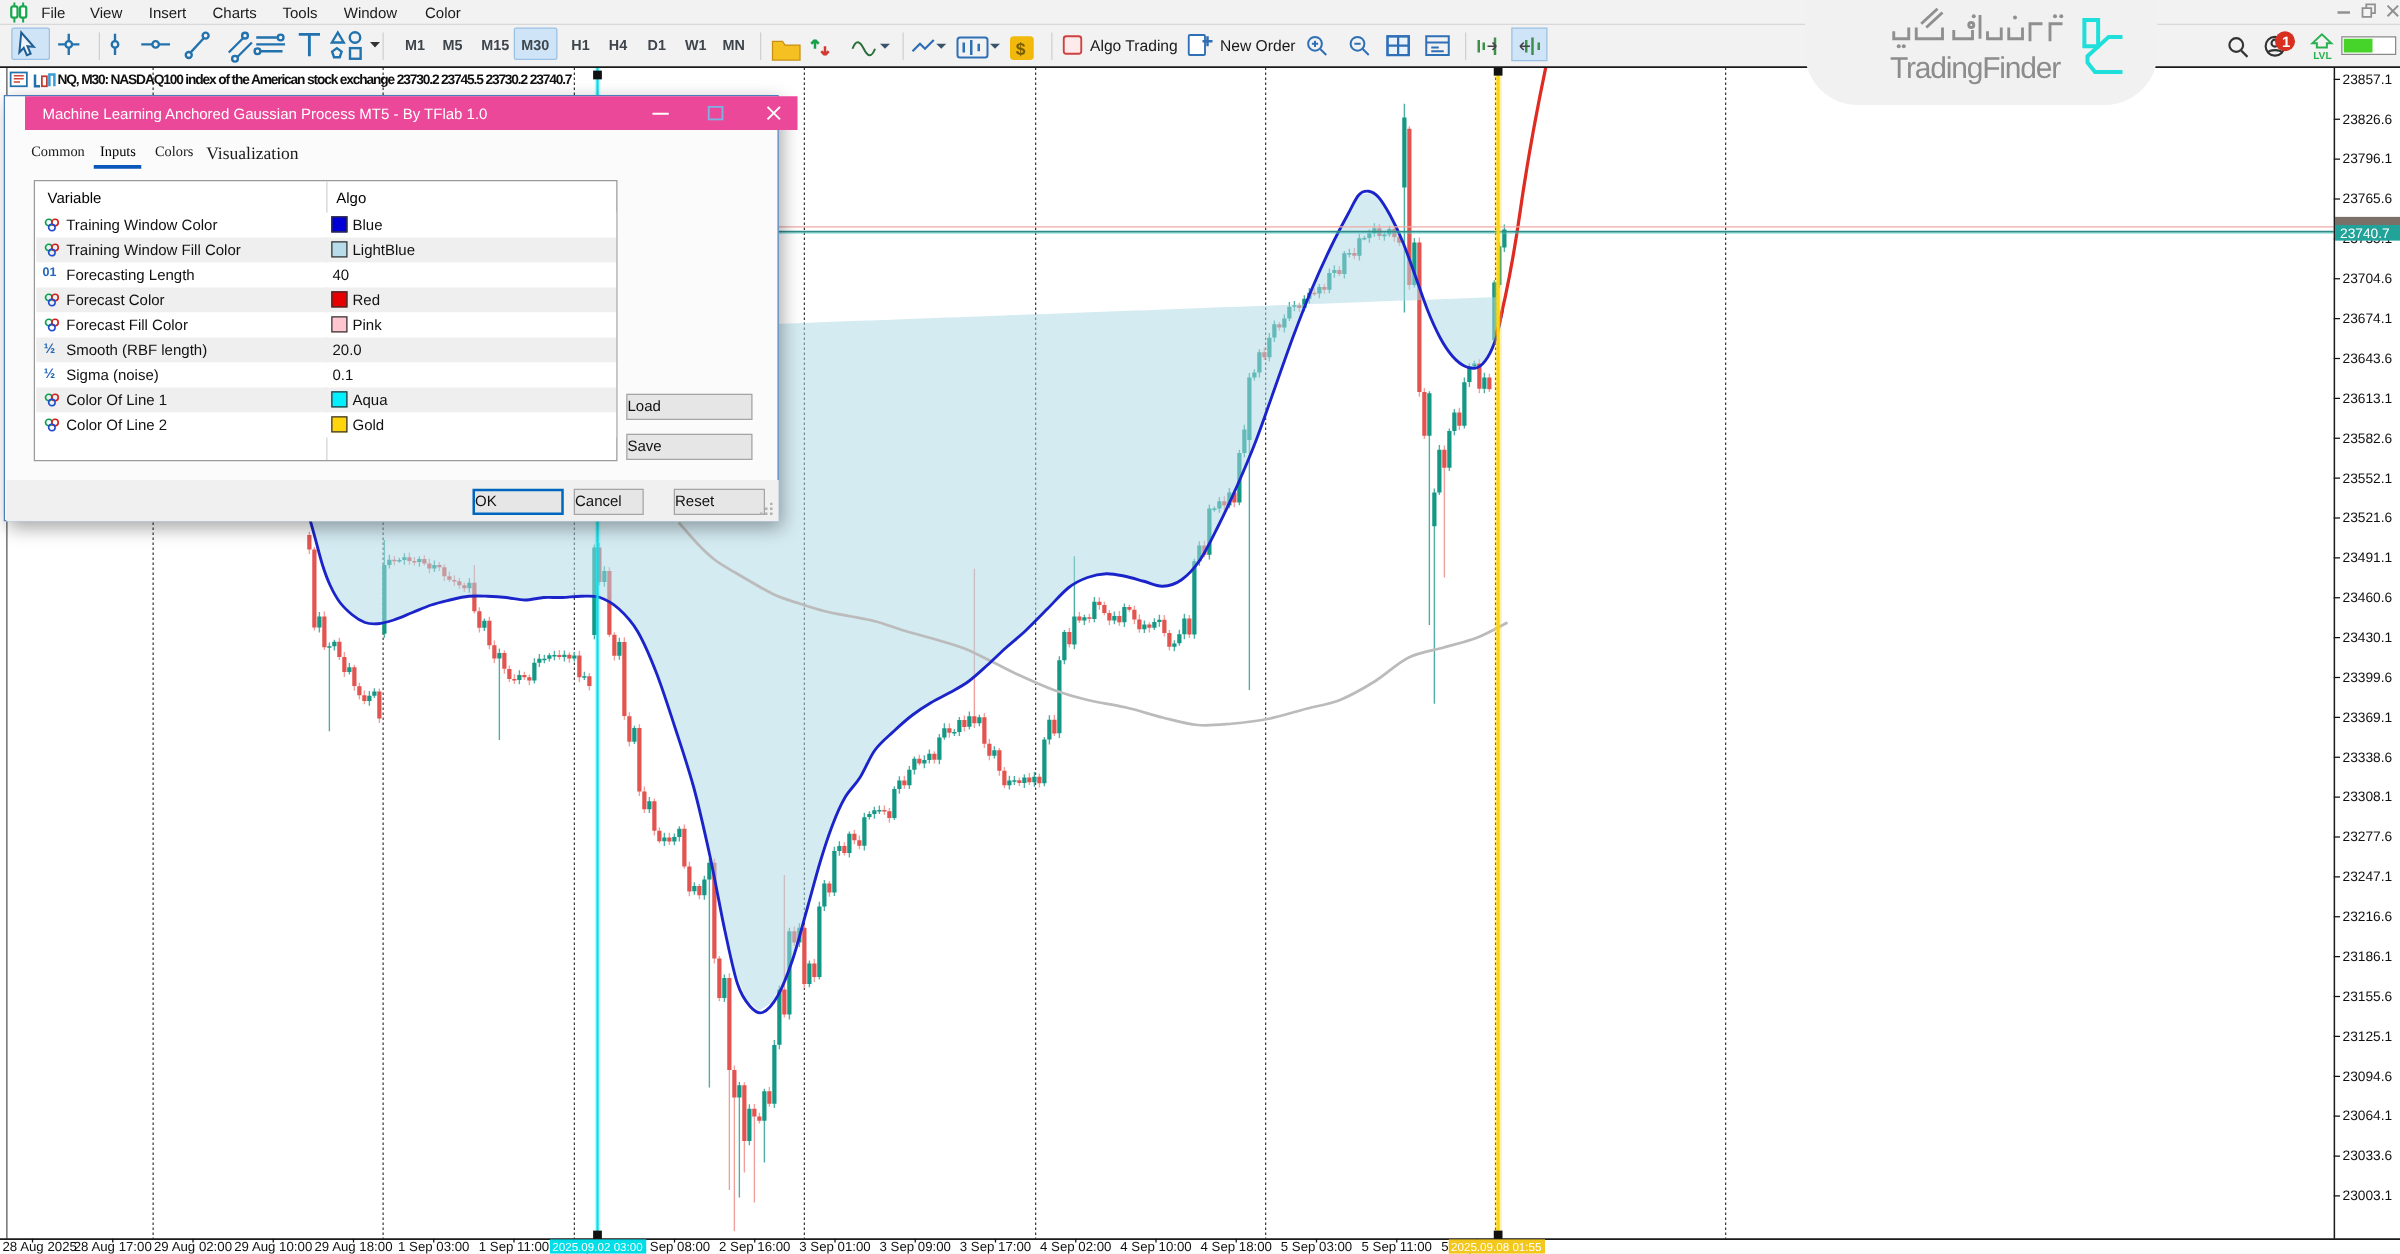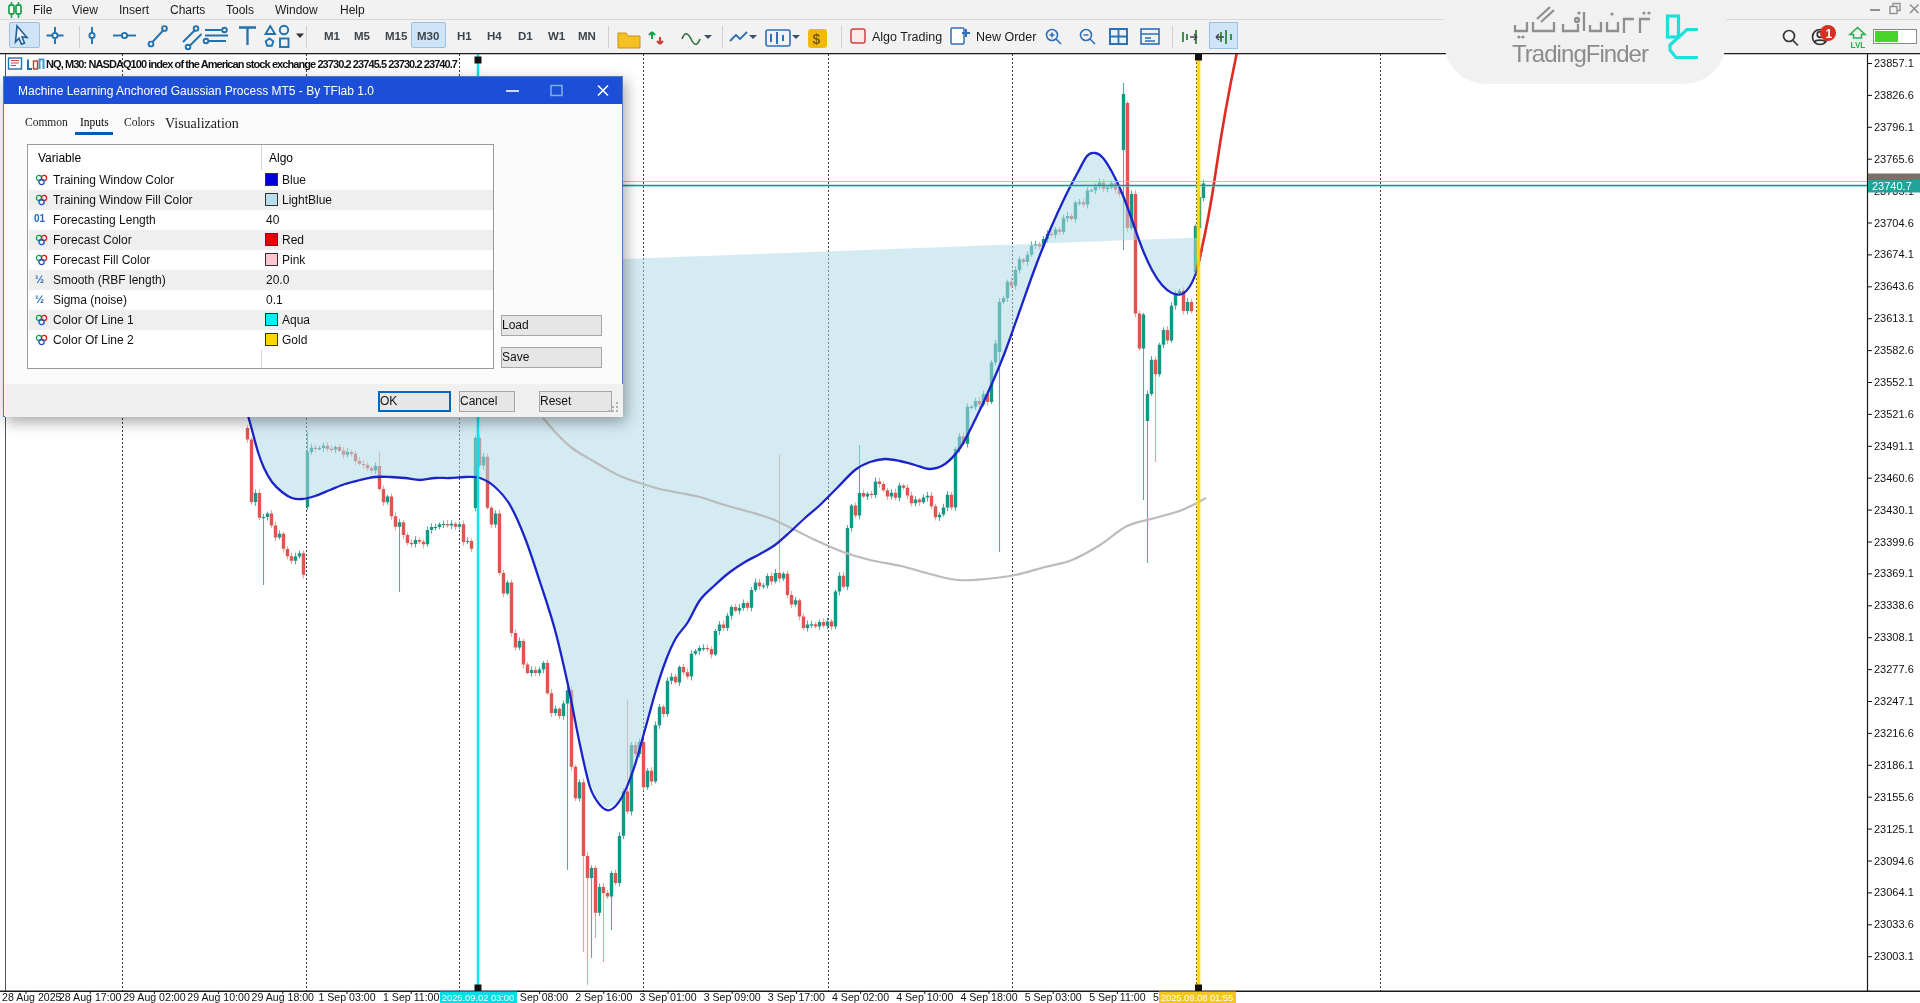--- a/index.html
+++ b/index.html
@@ -7,40 +7,40 @@
 #menubar { position:absolute; left:0; top:0; width:1920px; height:20px;
   background:#f2f2f2; border-bottom:1px solid #d8d8d8; z-index:2; }
 .mi { position:absolute; top:3px; font-size:12px; color:#1a1a1a; }
 #toolbar { position:absolute; left:0; top:21px; width:1920px; height:32px;
   background:#f2f2f2; z-index:2; }
 #watermark { position:absolute; left:1444px; top:-30px; width:282px; height:114px;
   background:#f1f1f1; border-radius:42px; z-index:4; }
 #dialog { position:absolute; left:3px; top:76px; width:620px; height:341px;
   background:#fbfbfb; border:1px solid #4a7ebb; box-shadow:3px 5px 14px rgba(0,0,0,0.35);
   z-index:10; }
-#dlg-title { position:absolute; left:0; top:0; width:100%; height:27px; background:#1d4ed8; }
+#dlg-title { position:absolute; left:16px; top:0; width:100%; height:27px; background:#ec4899; }
 #dlg-title span { position:absolute; left:14px; top:7px; color:#fff; font-size:12px; }
 .tab { position:absolute; top:39px; font-size:12px; color:#1a1a1a;font-family:Liberation Serif, serif; }
 .btn { position:absolute; background:#e6e6e6; border:1px solid #a5a5a5;
   font-size:12px; color:#111; text-align:left; }
 </style></head>
 <body>
 <div id="menubar">
   <svg width="60" height="20" style="position:absolute;left:0;top:0">
     <path d="M11.5 2v16M18.5 2v16" stroke="#1aa84f" stroke-width="1.6"></path>
     <rect x="9" y="5" width="5" height="9" rx="1.5" fill="#fff" stroke="#1aa84f" stroke-width="1.8"></rect>
     <rect x="16" y="5" width="5" height="9" rx="1.5" fill="#fff" stroke="#1aa84f" stroke-width="1.8"></rect>
   </svg>
   <span class="mi" style="left:33px">File</span>
   <span class="mi" style="left:72px">View</span>
   <span class="mi" style="left:119px">Insert</span>
   <span class="mi" style="left:170px">Charts</span>
   <span class="mi" style="left:226px">Tools</span>
   <span class="mi" style="left:275px">Window</span>
-  <span class="mi" style="left:340px">Help</span>
+  <span class="mi" style="left:340px">Color</span>
   <svg width="70" height="20" style="position:absolute;right:0;top:0">
     <path d="M20 10h10" stroke="#909090" stroke-width="2"></path>
     <rect x="43" y="3.5" width="7" height="7" fill="none" stroke="#909090" stroke-width="1.4"></rect>
     <rect x="40" y="6.5" width="7" height="7" fill="#f4f4f4" stroke="#909090" stroke-width="1.4"></rect>
     <path d="M60 4.5l8.5 8.5M68.5 4.5l-8.5 8.5" stroke="#909090" stroke-width="1.6"></path>
   </svg>
 </div>
 <div id="toolbar">
     <div style="position:absolute;left:9px;top:1px;width:31px;height:26px;background:#cfe4f7;border:1px solid #9ac0e4;border-radius:2px"></div>
     <div style="position:absolute;left:411px;top:1px;width:35px;height:26px;background:#cfe4f7;border:1px solid #9ac0e4;border-radius:2px"></div>

